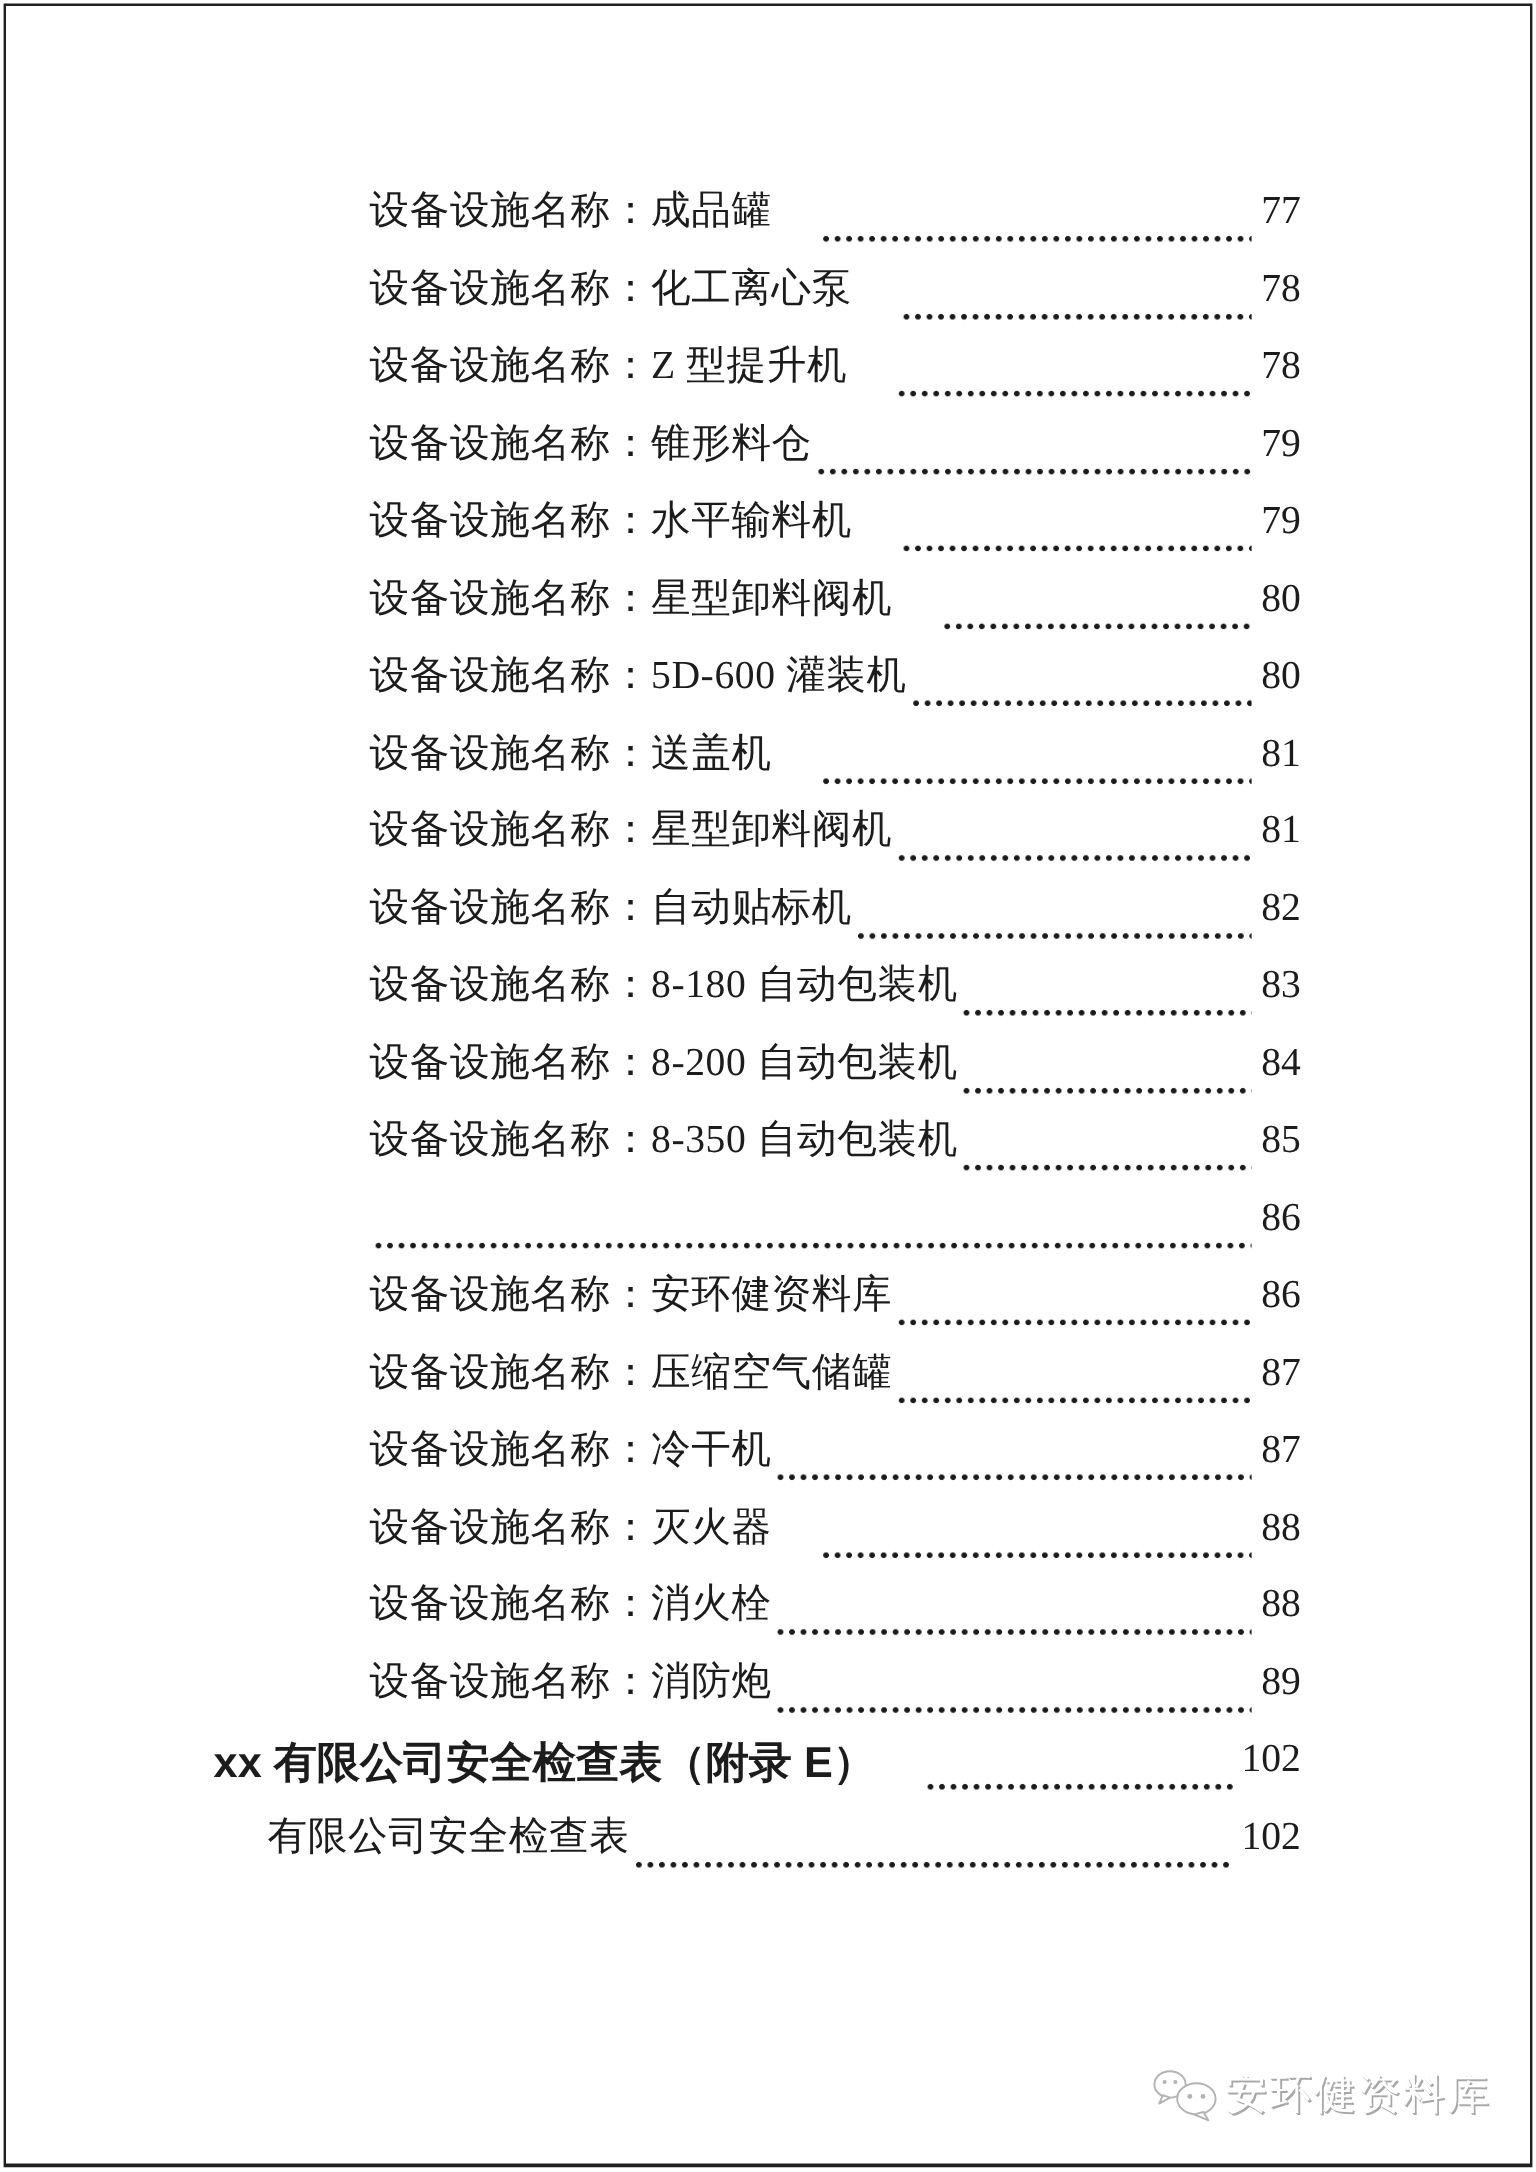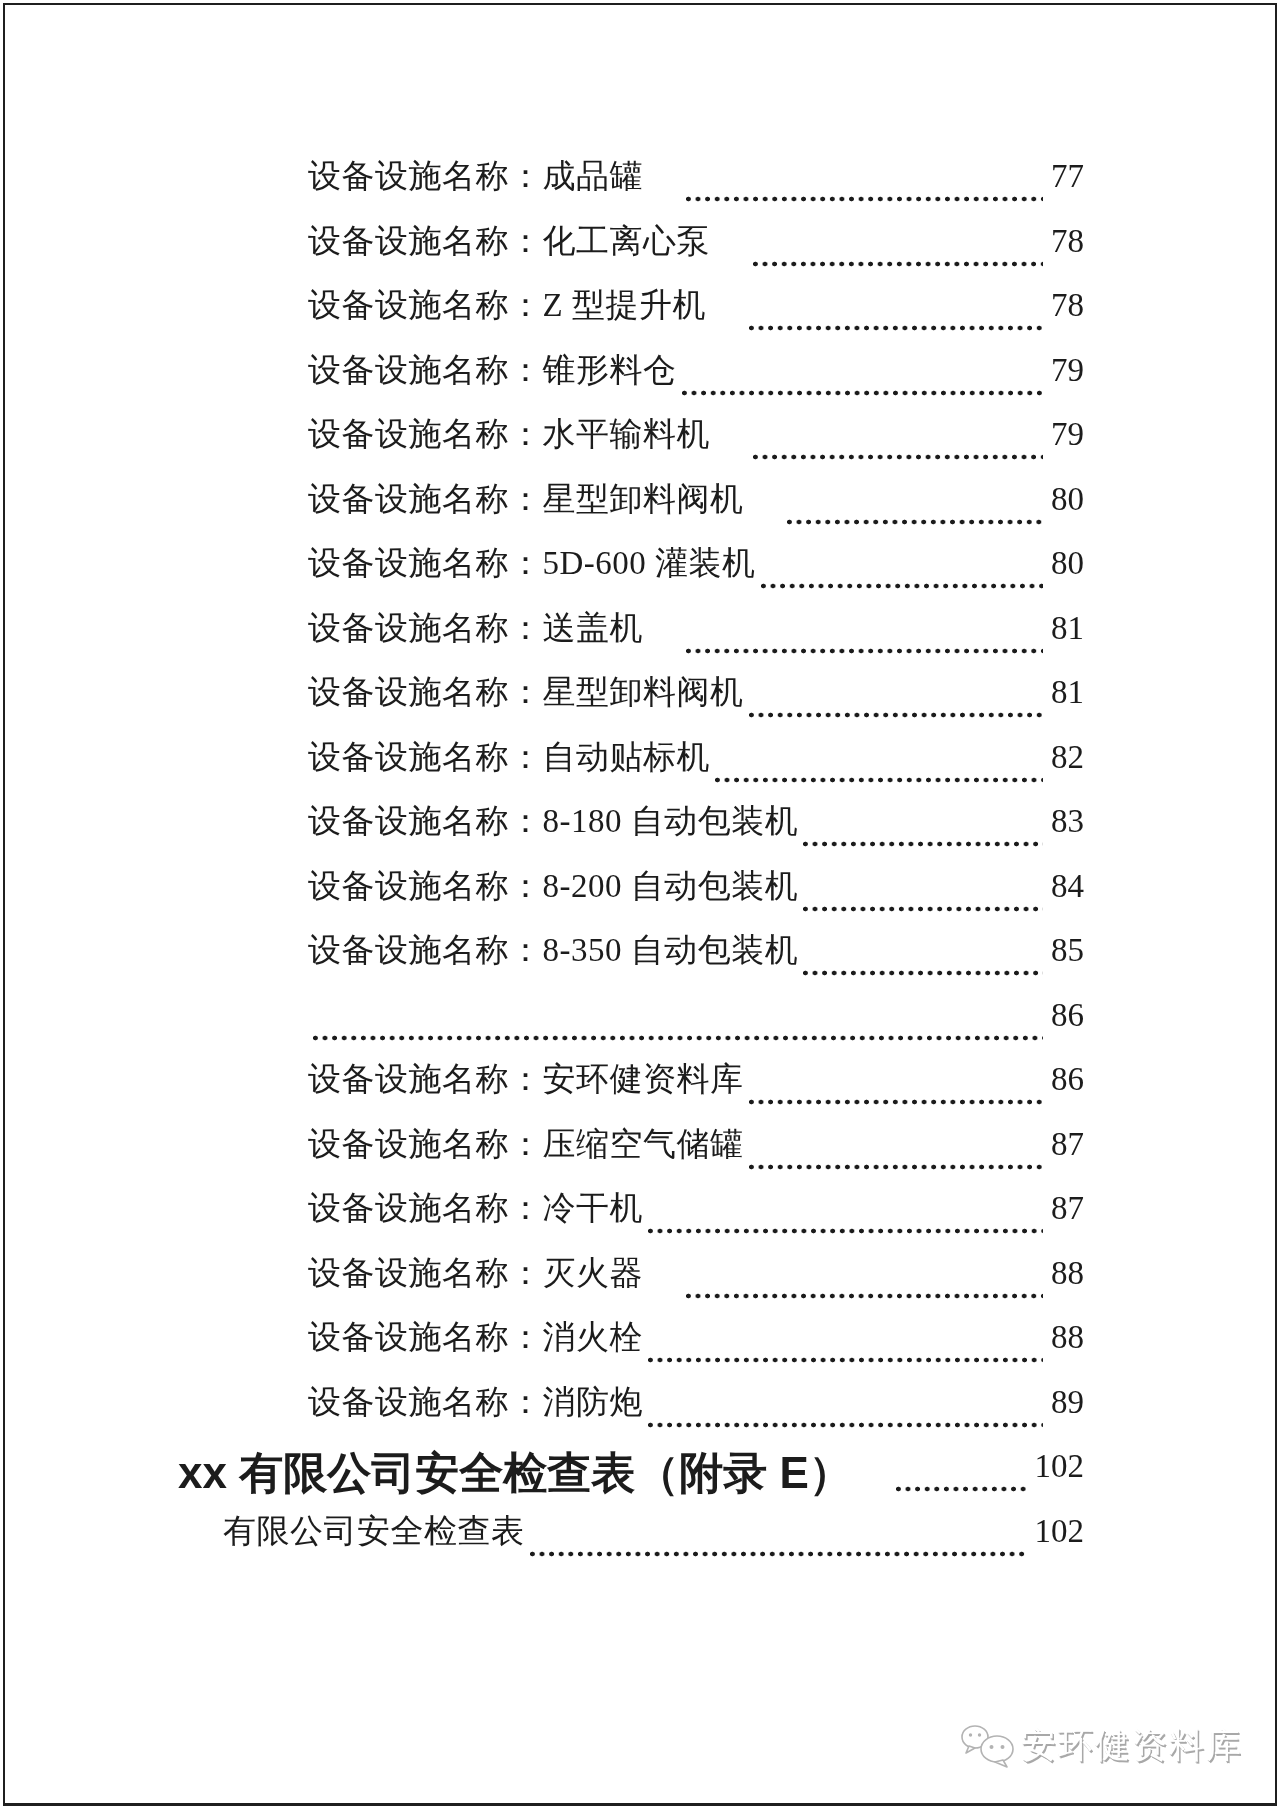--- a/index.html
+++ b/index.html
@@ -20,21 +20,21 @@
     height:64.5px;display:flex;
     padding-right:196px;
     font-size:33px;line-height:1.15;
   }
   .row.lvl3{padding-left:308px;}
   .row.lvl2{padding-left:223px;}
   .row.lvl1{padding-left:178px;}
   .label{white-space:nowrap;letter-spacing:0.5px;}
   .row.bold .label{
     font-family:"Liberation Sans","DejaVu Sans",sans-serif;
-    font-weight:bold;font-size:44px;letter-spacing:0;
+    font-weight:bold;font-size:36px;letter-spacing:0;
   }
   .tabgap{flex:0 0 38px;}
   .dots{
     flex:1 1 auto;align-self:stretch;margin-left:3px;
     background-image:radial-gradient(circle at 2.4px 3px,#1b1b1b 2.05px,transparent 2.7px);
     background-size:9.6px 6px;
     background-repeat:repeat-x;
     background-position:2px 38px;
   }
   .pagenum{

